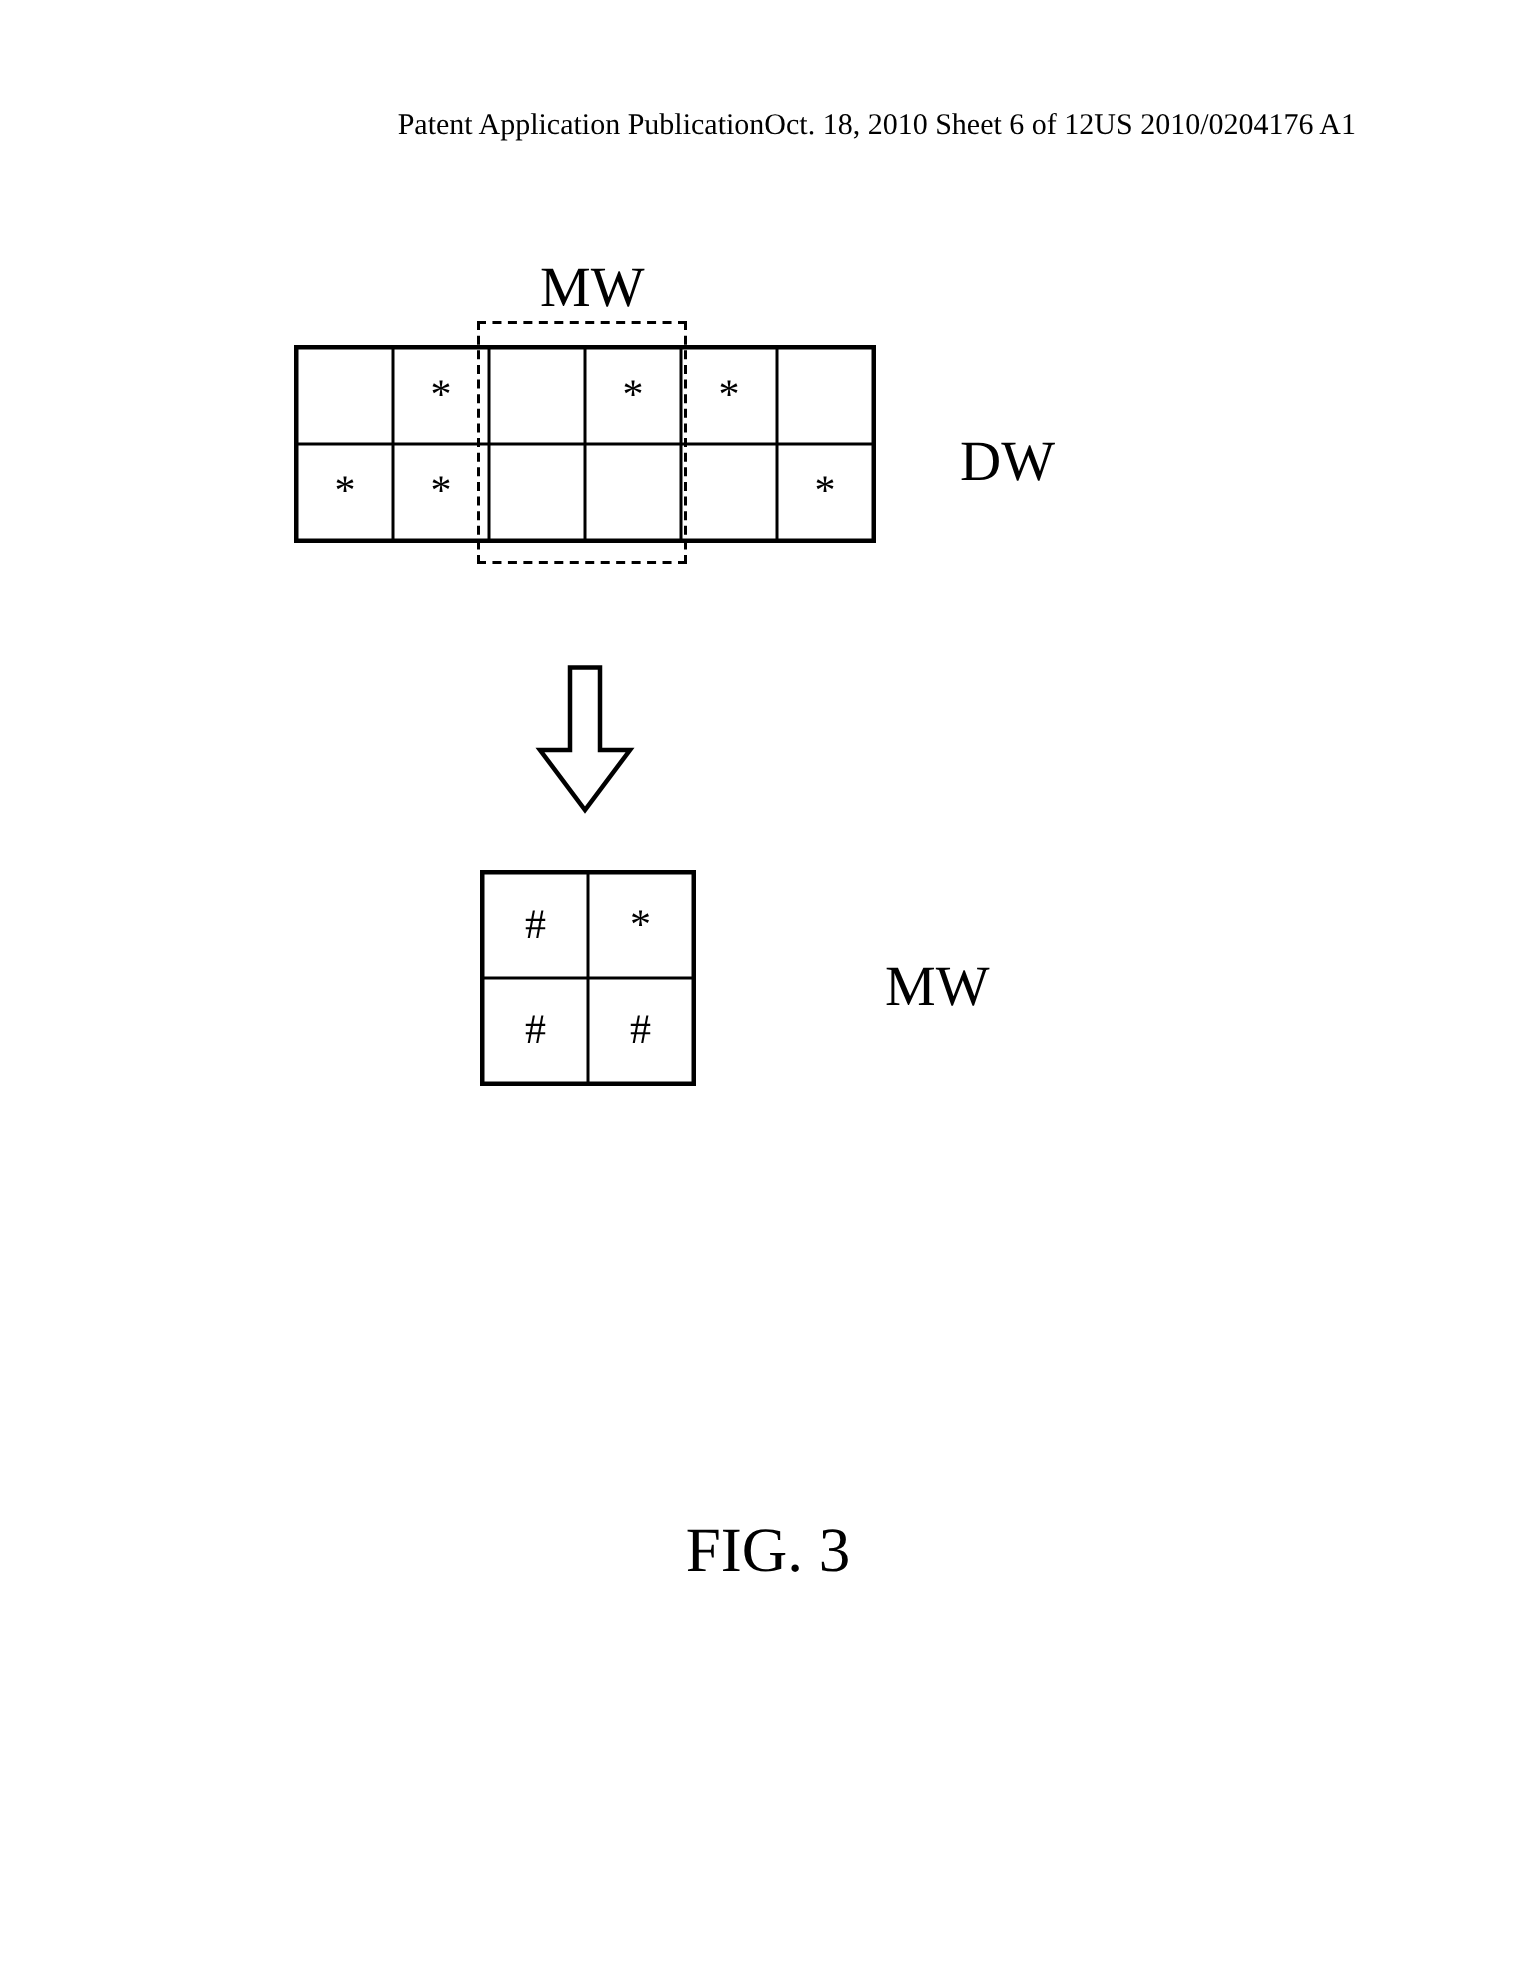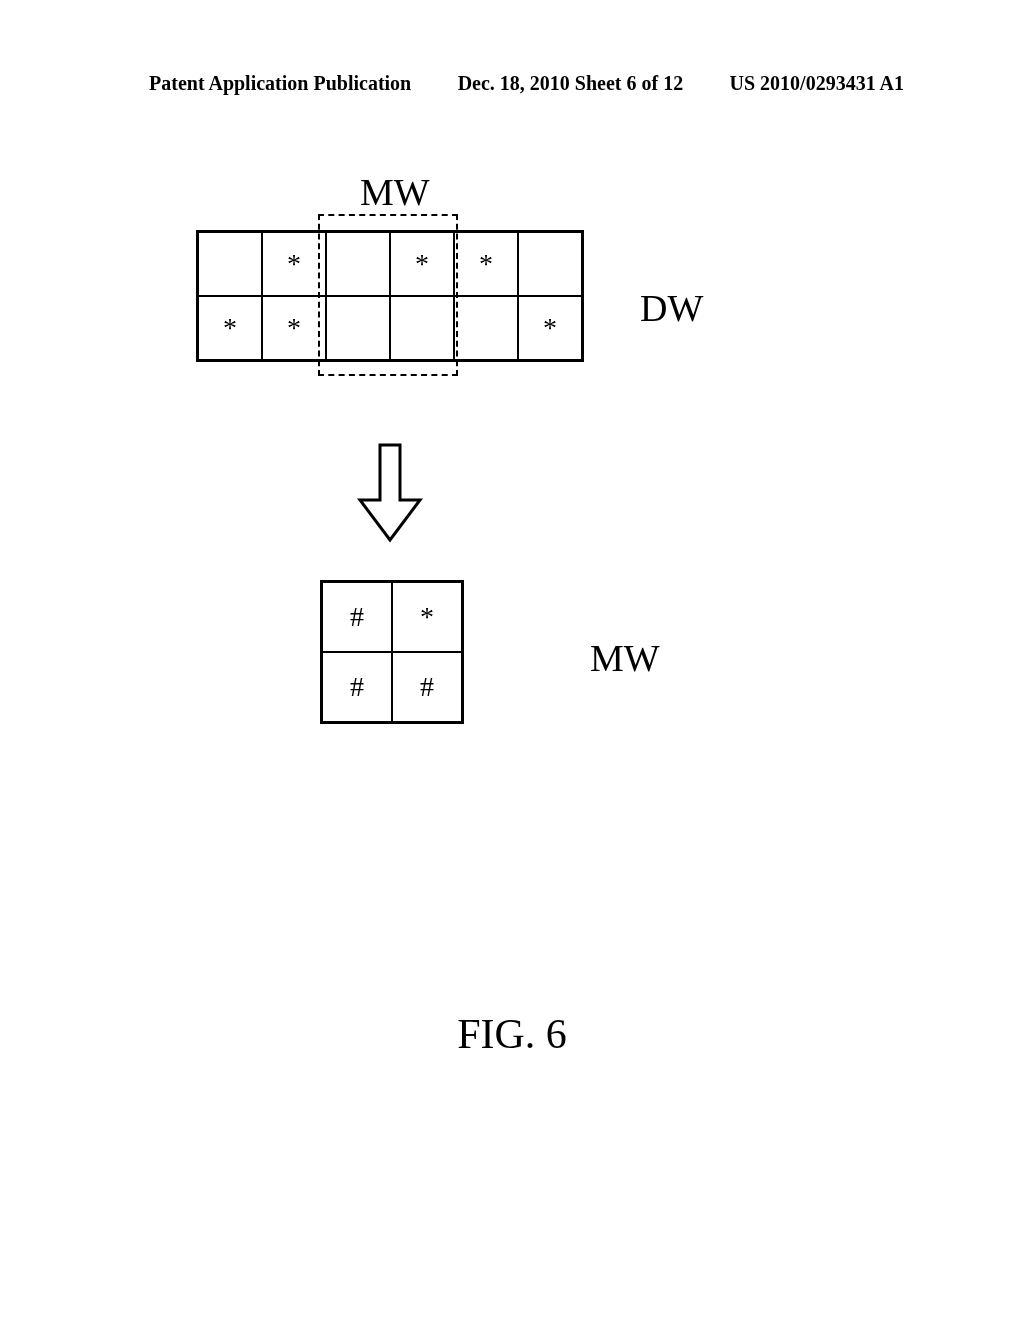--- a/index.html
+++ b/index.html
@@ -9,23 +9,23 @@
     background: white;
     font-family: "Times New Roman", Times, serif;
     position: relative;
   }
   .header {
     position: absolute;
     top: 72px;
     left: 120px;
     right: 120px;
     display: flex;
-    justify-content: space-between;
+    justify-content: flex-end;
     font-size: 20px;
-    font-weight: bold;
+    font-weight: normal;
     margin-left: 29px;
   }
   .header span { white-space: nowrap; }
 
   .figure-area {
     position: absolute;
     top: 170px;
     left: 0;
     width: 1024px;
   }
@@ -109,22 +109,22 @@
     width: 1024px;
     text-align: center;
     font-size: 42px;
   }
 </style>
 </head>
 <body>
 
 <div class="header">
   <span>Patent Application Publication</span>
-  <span>Dec. 18, 2010  Sheet 6 of 12</span>
-  <span>US 2010/0293431 A1</span>
+  <span>Oct. 18, 2010  Sheet 6 of 12</span>
+  <span>US 2010/0204176 A1</span>
 </div>
 
 <div class="figure-area">
 
   <div class="mw-top-label">MW</div>
 
   <div class="dw-grid">
     <div class="cell"></div>
     <div class="cell">*</div>
     <div class="cell"></div>
@@ -151,13 +151,13 @@
     <div class="cell2">#</div>
     <div class="cell2">*</div>
     <div class="cell2">#</div>
     <div class="cell2">#</div>
   </div>
 
   <div class="mw-right-label">MW</div>
 
 </div>
 
-<div class="fig-caption">FIG. 6</div>
+<div class="fig-caption">FIG. 3</div>
 
 </body></html>

